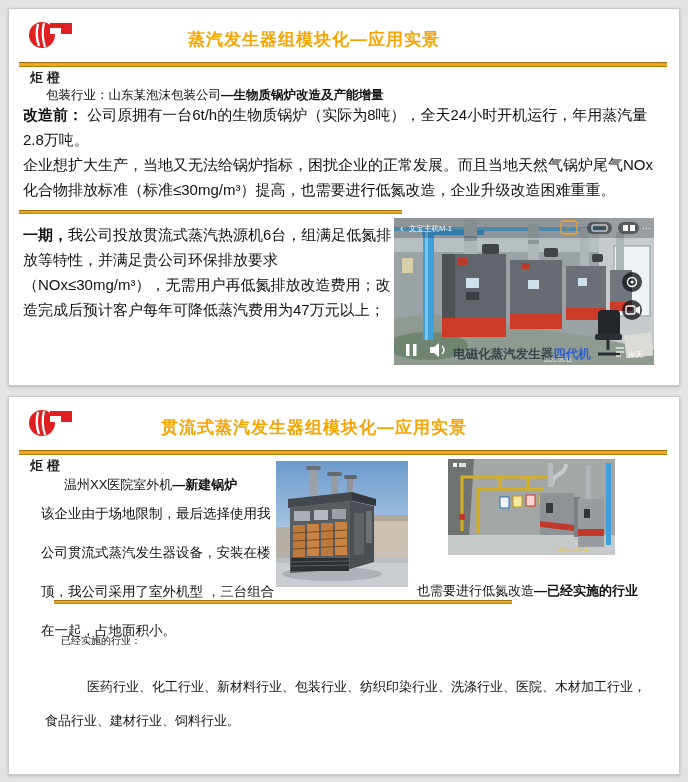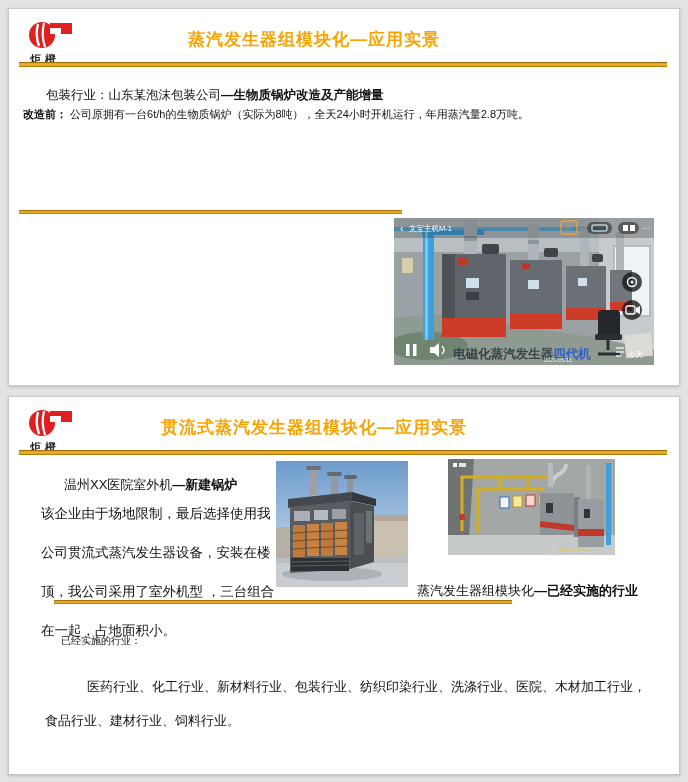--- a/index.html
+++ b/index.html
@@ -11,39 +11,39 @@
   }
   .slide{
     position:absolute;left:8px;width:670px;background:#fff;
     border:1px solid #c9c9c9;box-shadow:0 1px 3px rgba(0,0,0,.18);
   }
   #slide1{top:8px;height:376px}
   #slide2{top:396px;height:377px}
 
   .logo{position:absolute;left:18px;top:7px;width:70px}
   .logo svg{display:block}
-  .logo-text{font-size:11px;font-weight:bold;color:#222;letter-spacing:4px;margin-top:0;padding-left:3px}
+  .logo-text{font-size:13px;font-weight:bold;color:#222;letter-spacing:4px;margin-top:17px;padding-left:3px}
 
   .slide-title{
     position:absolute;top:19px;left:0;width:100%;margin:0;
     text-align:center;font-size:17px;font-weight:bold;color:#F9A300;
     transform:translateX(-30px);letter-spacing:1px;
   }
   .goldbar{
     position:absolute;left:10px;top:53px;height:5px;
     background:linear-gradient(to bottom,#7a5200 0%,#f2b32a 35%,#e8a51e 70%,#9a6a00 100%);
   }
   .goldbar.full{width:648px}
   .gold-divider{
     position:absolute;height:4px;
     background:linear-gradient(to bottom,#7a5200 0%,#f2b32a 40%,#c07f00 100%);
   }
 
   .intro{position:absolute;top:68px;left:27px;font-size:12.5px;margin:10px}
-  .textblock{position:absolute;font-size:11px;line-height:25px}
+  .textblock{position:absolute;font-size:15px;line-height:25px}
   .textblock p{margin:0}
   b{font-weight:bold}
 
   #before-block{top:93px;left:14px;width:630px}
   #after-block{top:213px;left:14px;width:376px}
   #s1-divider{top:201px;left:10px;width:383px}
 
   .photo{position:absolute;overflow:hidden}
   #video-shot{left:385px;top:209px;width:260px;height:147px}
   #photo-rooftop{left:267px;top:64px;width:132px;height:126px}
@@ -72,25 +72,27 @@
     </svg>
     <div class="logo-text">炬橙</div>
   </div>
   <h1 class="slide-title">蒸汽发生器组模块化—应用实景</h1>
   <div class="goldbar full"></div>
 
   <p class="intro"><span>包装行业：山东某泡沫包装公司</span><b>—生物质锅炉改造及产能增量</b></p>
 
   <div class="textblock" id="before-block">
     <p><b>改造前：</b><span> 公司原拥有一台6t/h的生物质锅炉（实际为8吨），全天24小时开机运行，年用蒸汽量2.8万吨。</span></p>
+    <p>企业想扩大生产，当地又无法给锅炉指标，困扰企业的正常发展。而且当地天然气锅炉尾气NOx化合物排放标准（标准≤30mg/m³）提高，也需要进行低氮改造，企业升级改造困难重重。</p>
   </div>
 
   <div class="gold-divider" id="s1-divider"></div>
 
   <div class="textblock" id="after-block">
+    <p><b>一期，</b><span>我公司投放贯流式蒸汽热源机6台，组满足低氮排放等特性，并满足贵公司环保排放要求（NOx≤30mg/m³），无需用户再低氮排放改造费用；改造完成后预计客户每年可降低蒸汽费用为47万元以上；</span></p>
   </div>
 
   <div class="photo" id="video-shot">
     <svg viewBox="0 0 260 147">
 
       <rect width="260" height="147" fill="#9aa2a6"></rect>
       <rect width="260" height="34" fill="#b7bfc3"></rect>
       <rect x="205" y="0" width="55" height="147" fill="#c6cbce"></rect>
       <rect x="220" y="28" width="36" height="70" fill="#eef3f5"></rect>
       <rect x="220" y="28" width="36" height="70" fill="none" stroke="#a9b2b6" stroke-width="1.5"></rect>
@@ -316,19 +318,19 @@
       <rect x="158" y="4" width="5" height="82" fill="#3f9fd8"></rect>
 
       <g>
         <rect x="5" y="4" width="4" height="4" fill="#fff"></rect>
         <rect x="11" y="4" width="7" height="4" fill="#fff" opacity="0.8"></rect>
       </g>
       <text x="110" y="92" font-size="6" fill="#f0c040">2021-05-11</text>
     </svg>
   </div>
 
-  <p class="caption" id="caption2"><span>蒸汽发生器组模块化</span><b>—已经实施的行业</b></p>
+  <p class="caption" id="caption2"><span>也需要进行低氮改造</span><b>—已经实施的行业</b></p>
 
   <div class="gold-divider" id="s2-divider"></div>
 
   <p id="industries-title">已经实施的行业：</p>
   <p id="industries-text">医药行业、化工行业、新材料行业、包装行业、纺织印染行业、洗涤行业、医院、木材加工行业，食品行业、建材行业、饲料行业。</p>
 </section>
 
 </body></html>

